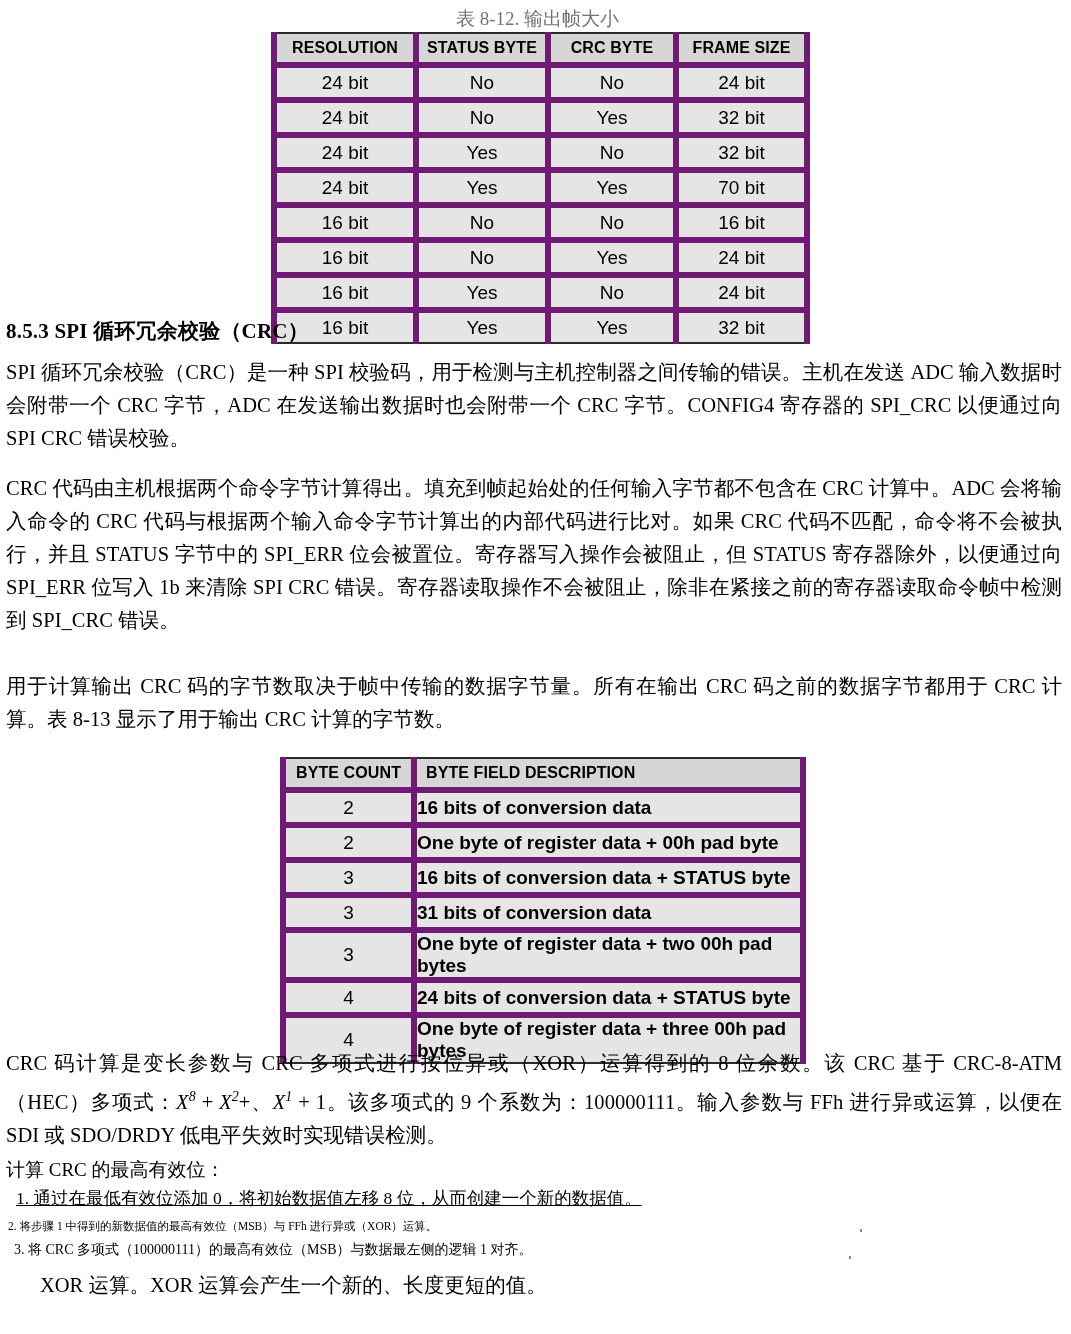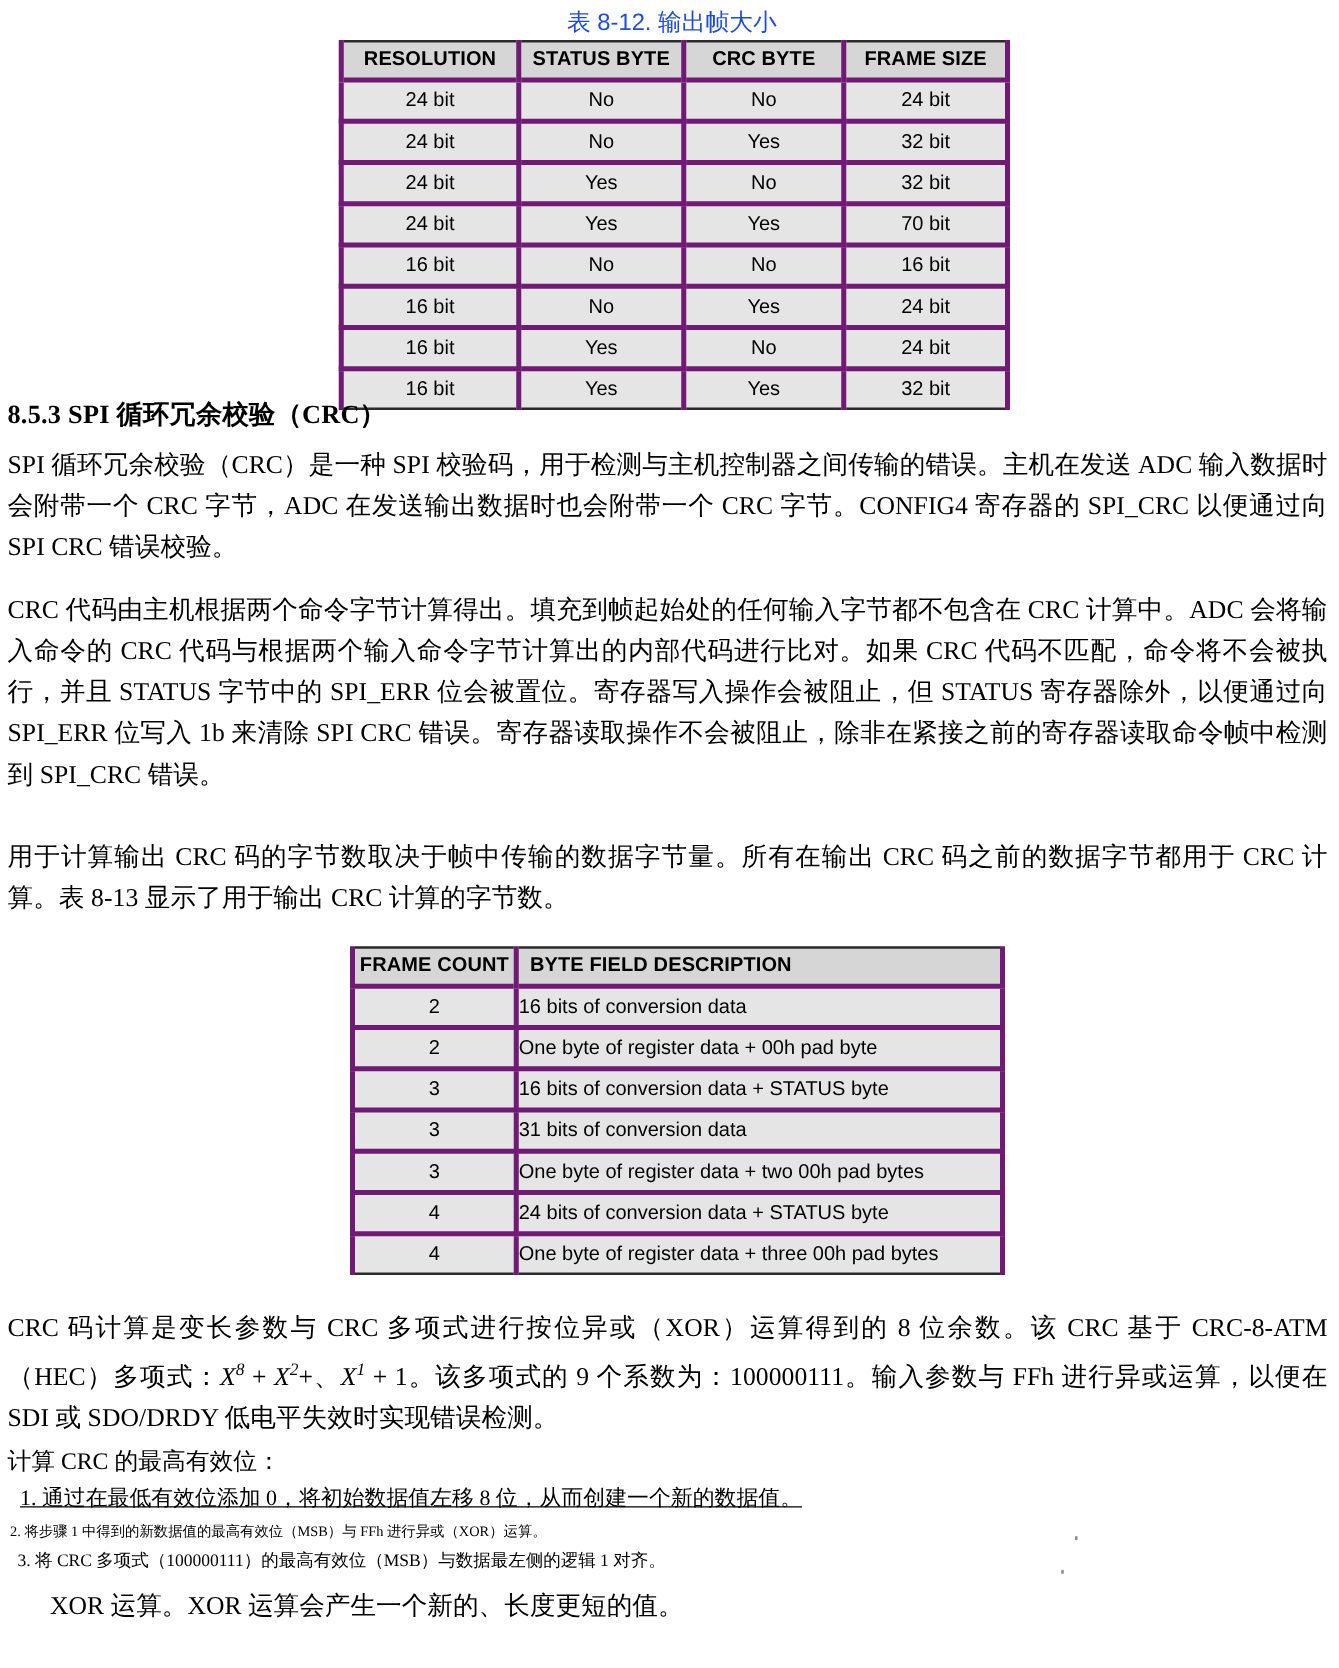--- a/index.html
+++ b/index.html
@@ -14,52 +14,52 @@
     color: #000000;
     position: relative;
     overflow: hidden;
   }
 
   
   .table-block { width: 100%; }
 
   .table-caption {
     text-align: center;
-    font-family: Liberation Sans, sans-serif;
+    font-family: Liberation Serif, serif;
     font-size: 19px;
     line-height: 26px;
-    color: #1d4ed8;
+    color: #737373;
   }
 
   table.doc-table {
     border-collapse: collapse;
     table-layout: fixed;
     background: #e5e5e5;
   }
   table.doc-table th,
   table.doc-table td {
-    border: 4px solid #701a75;
+    border: 6px solid #701a75;
     font-family: "Liberation Sans", "DejaVu Sans", sans-serif;
-    font-size: 16px;
+    font-size: 19px;
     padding: 0;
     height: 29px;
     vertical-align: middle;
   }
   table.doc-table th {
     background: #d6d6d6;
     font-weight: bold;
     font-size: 16px;
     letter-spacing: .1px;
     height: 28px;
     border-top: 2px solid #2b2b2b;
     border-bottom: 2px solid #2b2b2b;
   }
   table.doc-table tr:last-child td { border-bottom: 2px solid #2b2b2b; }
   .c-center { text-align: center; }
-  .c-left   { text-align: left; padding-left: 9px; }
+  .c-left   { text-align: left; padding-left: 9px; font-weight: bold; }
 
   
   #table-frame-size-wrap { position: absolute; left: 271px; top: 6px; width: 533px; }
   #table-frame-size { width: 533px; }
   #table-frame-size col.r { width: 142px; }
   #table-frame-size col.s { width: 132px; }
   #table-frame-size col.c { width: 128px; }
   #table-frame-size col.f { width: 131px; }
 
   
@@ -190,21 +190,21 @@
 <div class="para" style="top:670px;">用于计算输出 CRC 码的字节数取决于帧中传输的数据字节量。所有在输出 CRC 码之前的数据字节都用于 CRC 计算。表 8-13 显示了用于输出 CRC 计算的字节数。</div>
 
 <div id="table-crc-bytes-wrap" class="table-block">
   <table id="table-crc-bytes" class="doc-table">
     <colgroup>
         <col class="n">
         <col class="d">
       </colgroup>
     <thead>
       <tr>
-        <th class="c-center">FRAME COUNT</th>
+        <th class="c-center">BYTE COUNT</th>
         <th class="h-left">BYTE FIELD DESCRIPTION</th>
       </tr>
     </thead>
     <tbody>
       <tr>
         <td class="c-center">2</td>
         <td class="c-left">16 bits of conversion data</td>
       </tr>
       <tr>
         <td class="c-center">2</td>

